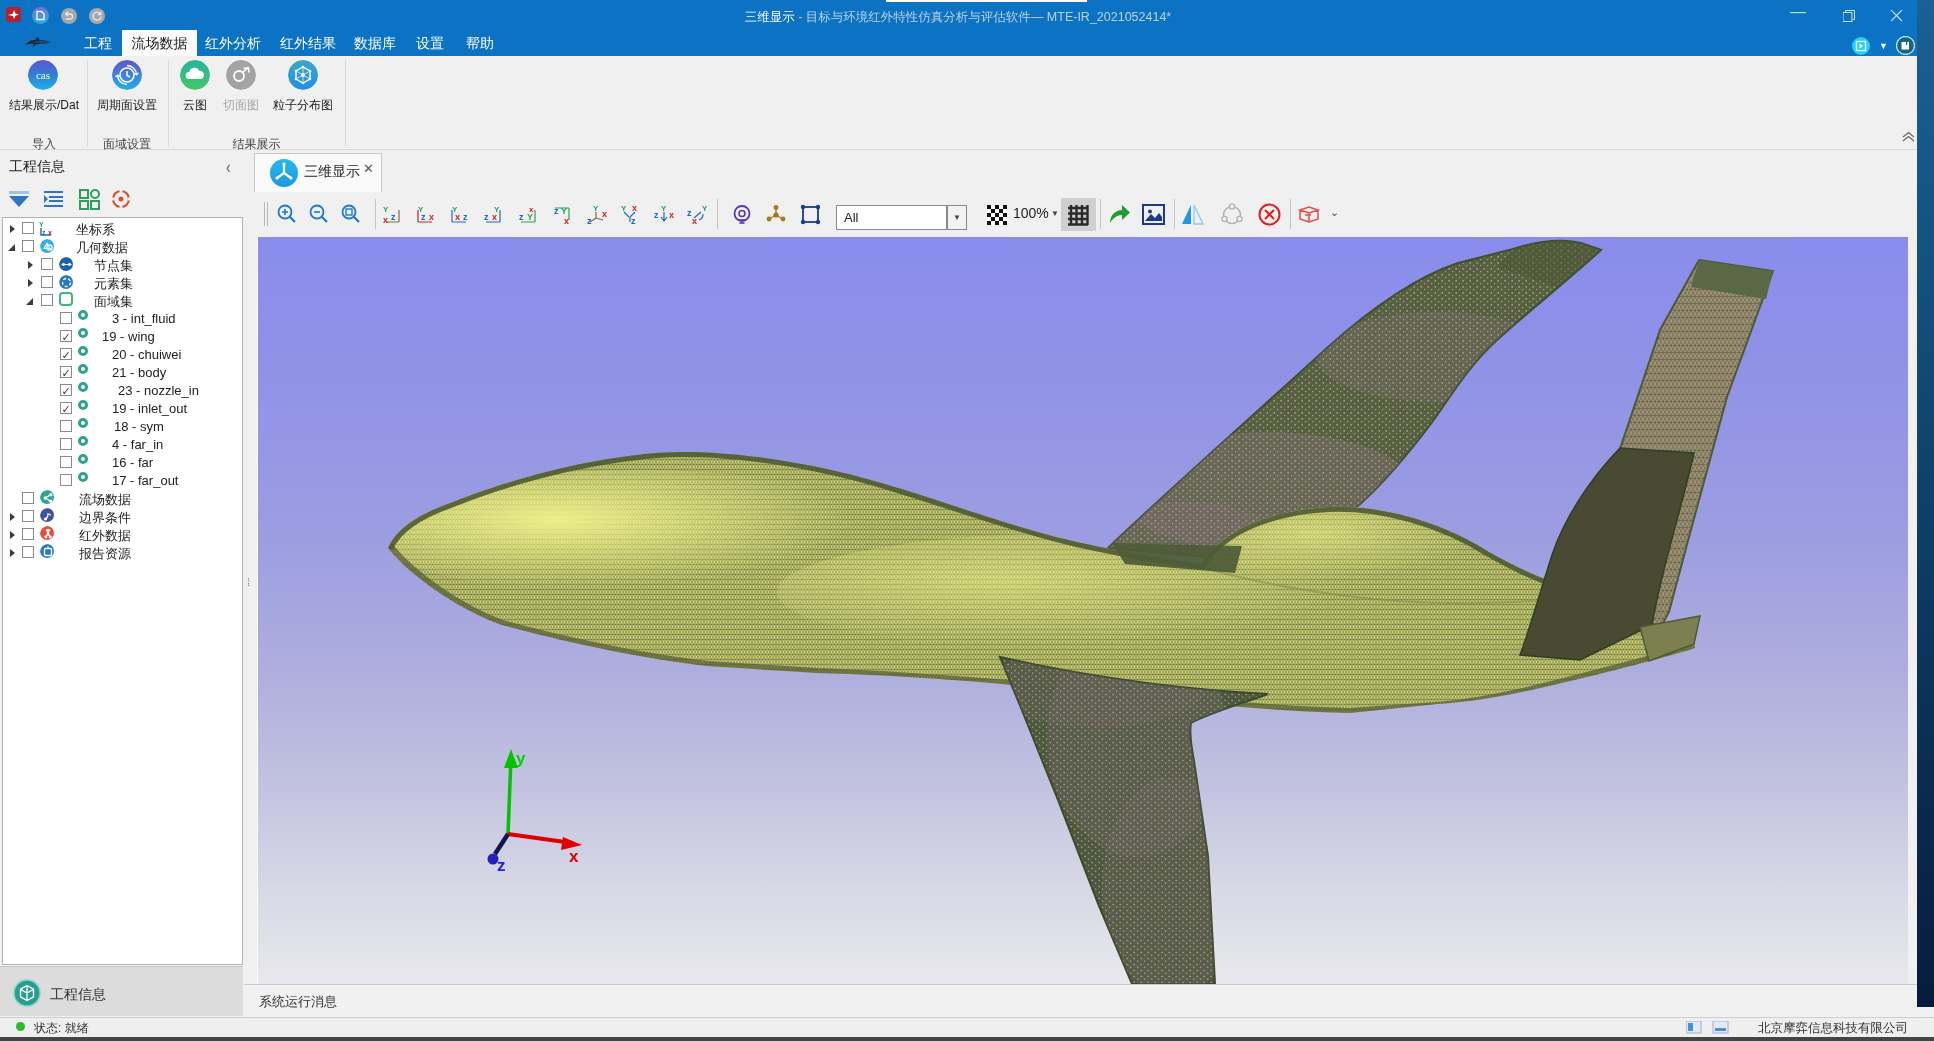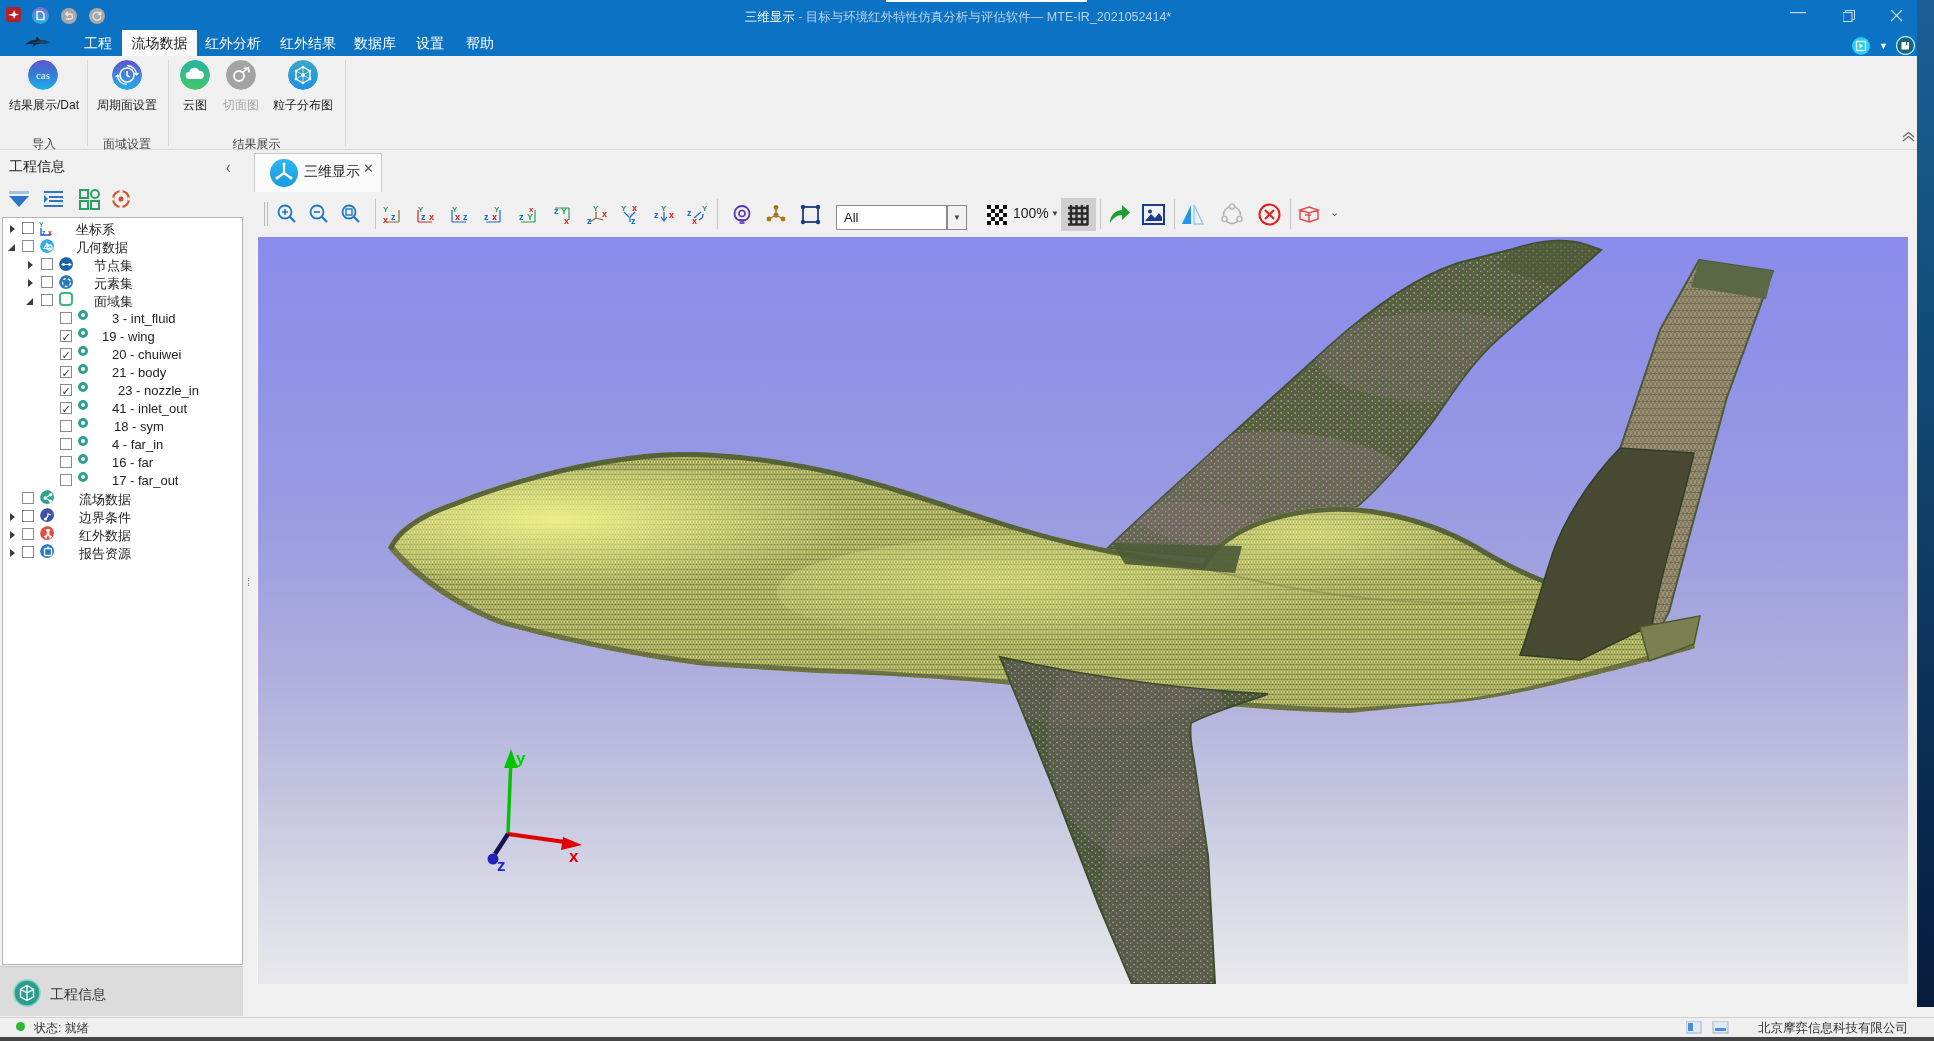--- a/index.html
+++ b/index.html
@@ -299,21 +299,21 @@
           <span class="tlabel" style="left:110px">21 - body</span>
         </div>
       <div class="trow" style="top:164px">
           <span class="tcb" style="left:58px;top:2px">✓</span>
           <span class="tring" style="left:76px"></span>
           <span class="tlabel" style="left:116px">23 - nozzle_in</span>
         </div>
       <div class="trow" style="top:182px">
           <span class="tcb" style="left:58px;top:2px">✓</span>
           <span class="tring" style="left:76px"></span>
-          <span class="tlabel" style="left:110px">41 - inlet_out</span>
+          <span class="tlabel" style="left:110px">19 - inlet_out</span>
         </div>
       <div class="trow" style="top:200px">
           <span class="tcb" style="left:58px;top:2px"></span>
           <span class="tring" style="left:76px"></span>
           <span class="tlabel" style="left:112px">18 - sym</span>
         </div>
       <div class="trow" style="top:218px">
           <span class="tcb" style="left:58px;top:2px"></span>
           <span class="tring" style="left:76px"></span>
           <span class="tlabel" style="left:110px">4 - far_in</span>
@@ -643,20 +643,23 @@
       <text x="259" y="527" font-size="17" font-weight="bold" fill="#00d400" font-family="Liberation Sans">y</text>
       <line x1="251" y1="597" x2="315" y2="606" stroke="#e00000" stroke-width="4"></line>
       <path d="M325,608 L306,600 L304,613 Z" fill="#e00000"></path>
       <text x="312" y="625" font-size="17" font-weight="bold" fill="#e00000" font-family="Liberation Sans">x</text>
       <line x1="251" y1="597" x2="238" y2="617" stroke="#141452" stroke-width="4.5"></line>
       <circle cx="236" cy="622" r="5.5" fill="#2222bb"></circle>
       <text x="240" y="634" font-size="17" font-weight="bold" fill="#2222dd" font-family="Liberation Sans">z</text>
     </g>
   </svg>
 
+  <div class="abs" id="msgbar">
+      <span>系统运行消息</span>
+    </div>
 
   <div class="abs" id="statusbar"></div>
   <div class="abs" style="left:16px;top:1022px;width:9px;height:9px;border-radius:50%;background:#2db82d"></div>
   <div class="abs" style="left:34px;top:1020px;font-size:12px;color:#333">状态: 就绪</div>
   <svg class="abs" style="left:1686px;top:1021px" width="50" height="13">
       <rect x="0" y="0" width="15" height="12" fill="#dfeaf6" stroke="#9ab4cc"></rect>
       <rect x="2" y="2" width="5" height="8" fill="#4a90d9"></rect>
       <rect x="27" y="0" width="15" height="12" fill="#dfeaf6" stroke="#9ab4cc"></rect>
       <rect x="29" y="7" width="11" height="3" fill="#4a90d9"></rect>
     </svg>

